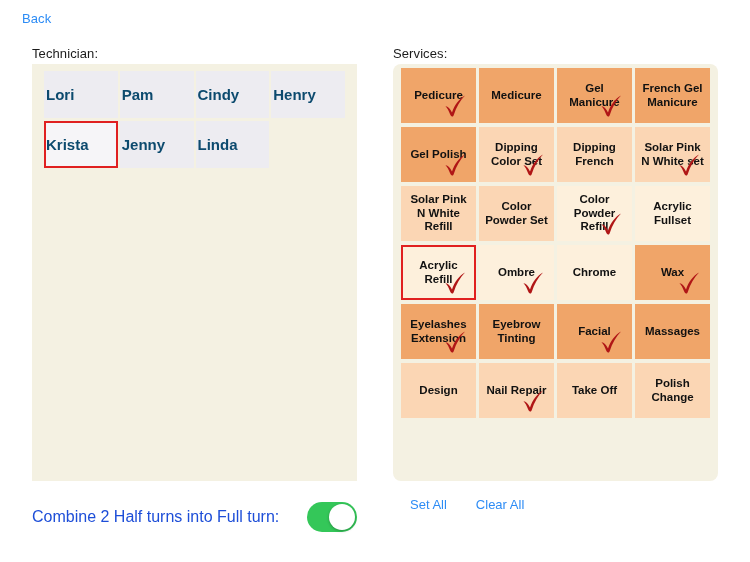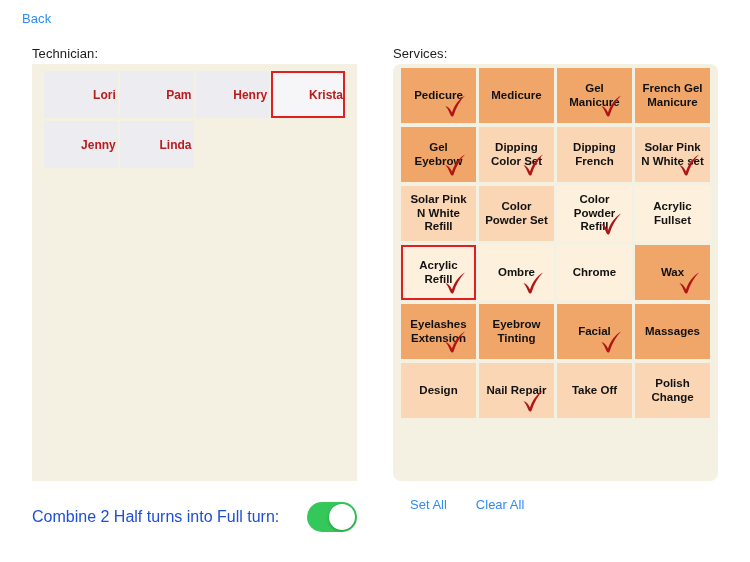--- a/index.html
+++ b/index.html
@@ -34,22 +34,22 @@
   .tech-grid {
     position: absolute; left: 12px; top: 7px;
     width: 301px;
     display: grid;
     grid-template-columns: repeat(4, 1fr);
     grid-auto-rows: 47px;
     gap: 3px 2px;
   }
   .tech-cell {
     background: #edecf1;
-    display: flex; align-items: center; justify-content: flex-end;
-    font-size: 12px; font-weight: bold; color: #b91c1c;
+    display: flex; align-items: center; justify-content: flex-start;
+    font-size: 15px; font-weight: bold; color: #0c4a6e;
     cursor: pointer; user-select: none;
     border: 2px solid transparent;
   }
   .tech-cell.selected {
     background: #f6f5f8;
     border: 2px solid #e02020;
   }
 
   
   .svc-panel {
@@ -133,20 +133,23 @@
 
   <div class="tech-panel">
     <div class="tech-grid" id="tech-grid">
         <div class="tech-cell">
           <span>Lori</span>
         </div>
         <div class="tech-cell">
           <span>Pam</span>
         </div>
         <div class="tech-cell">
+          <span>Cindy</span>
+        </div>
+        <div class="tech-cell">
           <span>Henry</span>
         </div>
         <div class="tech-cell selected">
           <span>Krista</span>
         </div>
         <div class="tech-cell">
           <span>Jenny</span>
         </div>
         <div class="tech-cell">
           <span>Linda</span>
@@ -172,21 +175,21 @@
           <span class="check">
             <svg viewBox="0 0 26 26" xmlns="http://www.w3.org/2000/svg">
               <path d="M3.5 12.2 C5.6 12.0 8.2 14.4 10.0 18.6 C12.4 11.0 17.6 4.6 23.0 1.6 C18.2 6.4 14.2 13.2 11.6 21.4 C10.4 23.4 9.0 22.6 8.2 20.6 C6.8 16.6 5.2 14.0 3.5 12.2 Z" fill="#b01616"></path>
             </svg>
           </span>
         </div>
         <div class="svc-cell shade-3">
           <span class="lbl">French Gel Manicure</span>
         </div>
         <div class="svc-cell shade-3">
-          <span class="lbl">Gel Eyebrow</span>
+          <span class="lbl">Gel Polish</span>
           <span class="check">
             <svg viewBox="0 0 26 26" xmlns="http://www.w3.org/2000/svg">
               <path d="M3.5 12.2 C5.6 12.0 8.2 14.4 10.0 18.6 C12.4 11.0 17.6 4.6 23.0 1.6 C18.2 6.4 14.2 13.2 11.6 21.4 C10.4 23.4 9.0 22.6 8.2 20.6 C6.8 16.6 5.2 14.0 3.5 12.2 Z" fill="#b01616"></path>
             </svg>
           </span>
         </div>
         <div class="svc-cell shade-2">
           <span class="lbl">Dipping Color Set</span>
           <span class="check">
             <svg viewBox="0 0 26 26" xmlns="http://www.w3.org/2000/svg">

